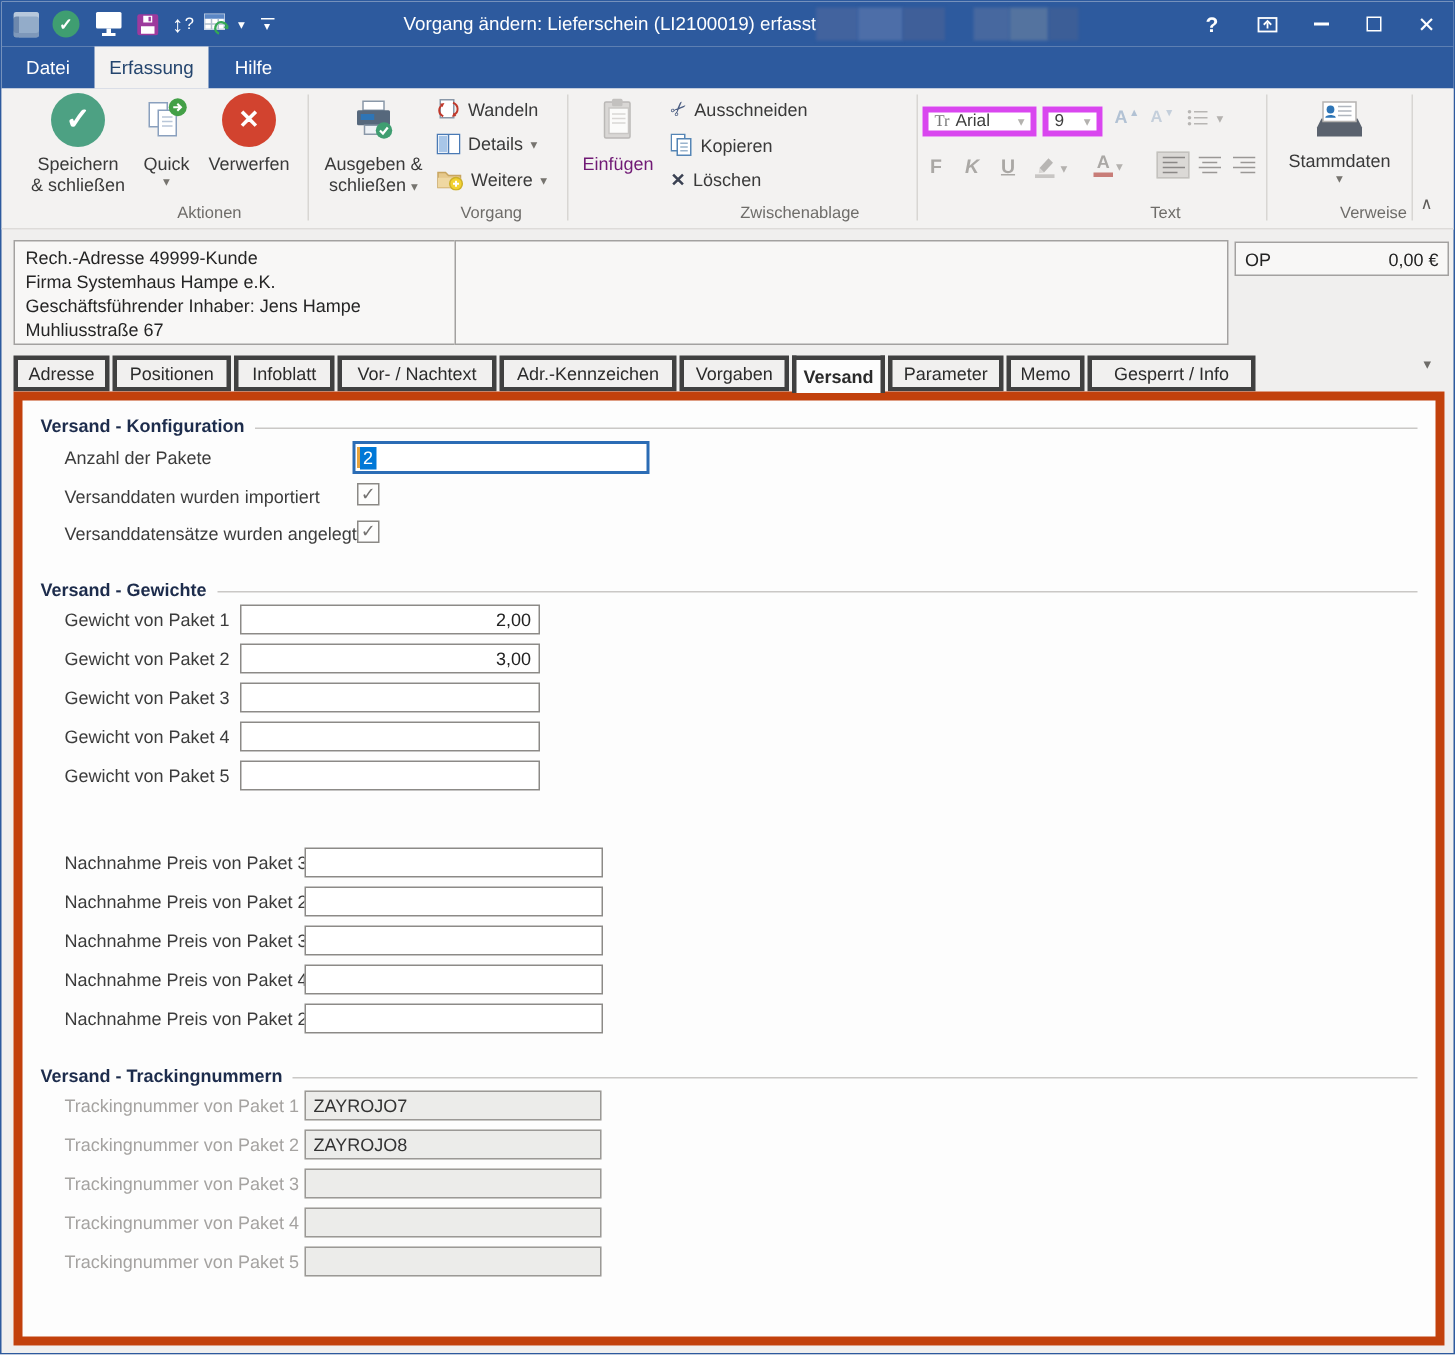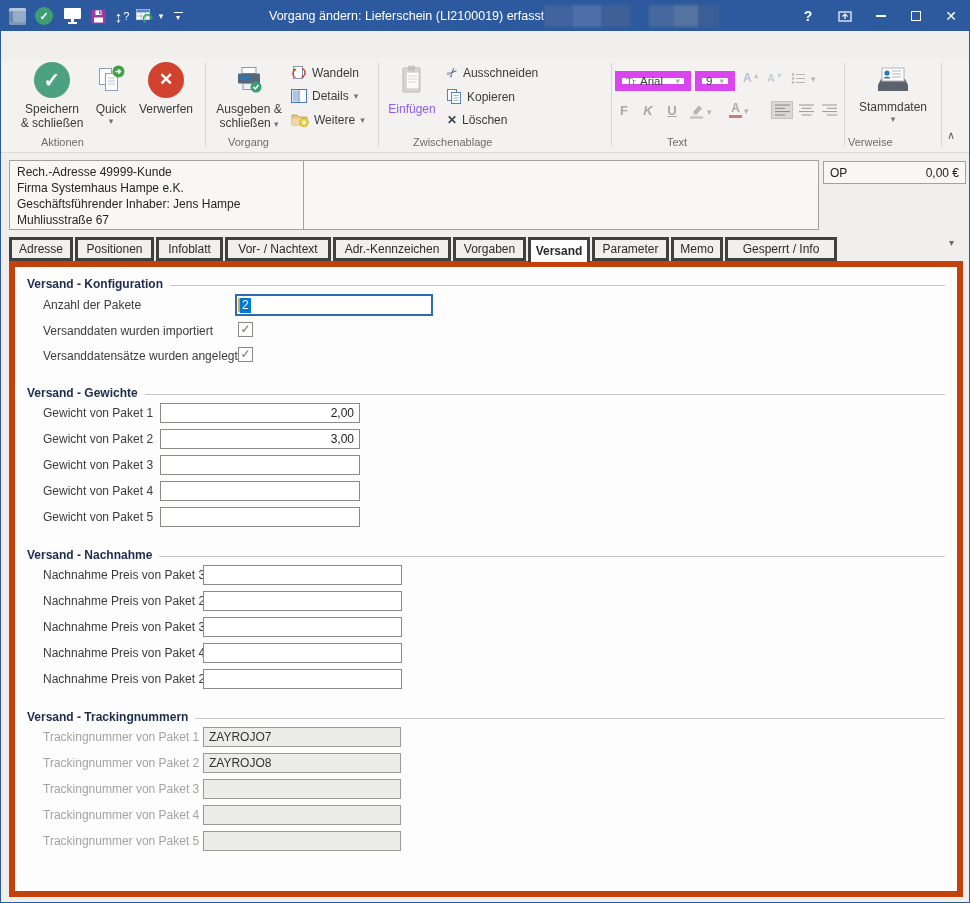--- a/index.html
+++ b/index.html
@@ -17,29 +17,29 @@
 .minbar{width:10px;height:2px;background:#fff}
 
 
 #menubar{position:absolute;left:0;top:30px;width:970px;height:28px;background:#2d5a9e}
 .menutab{position:absolute;top:0;height:28px;line-height:28px;text-align:center;font-size:12.5px;color:#fff;cursor:default}
 .menutab.active{background:#f3f2f1;color:#24456e}
 
 
 #ribbon{position:absolute;left:0;top:58px;width:970px;height:94px;background:#f3f2f1;border-bottom:1px solid #dddbd9}
 .rsep{position:absolute;top:4px;width:1px;height:84px;background:#d8d6d3}
-.rlabel{position:absolute;top:77px;font-size:11px;color:#6e6c69;text-align:left;white-space:nowrap}
+.rlabel{position:absolute;top:77px;font-size:11px;color:#6e6c69;text-align:right;white-space:nowrap}
 .rbig{position:absolute;top:3px;text-align:center;font-size:12px;color:#3a3a3a;line-height:14px}
-.rbig.dis{color:#8b5cf6}
+.rbig.dis{color:#701a75}
 .circle36{width:36px;height:36px;border-radius:50%;margin:0 auto 4px;display:flex;align-items:center;justify-content:center;color:#fff;font-weight:bold}
 .rrow{position:absolute;display:flex;align-items:center;gap:5px;font-size:12px;color:#3a3a3a;white-space:nowrap}
 .rrow.dis{color:#aeacaa}
 .dd{font-size:9px;color:#76746f;line-height:10px}
 .dd.lite{color:#b4b2af}
-.fontbox{position:absolute;height:20px;background:#fff;border:7px solid #d946ef;display:flex;align-items:center;font-size:11.5px;color:#3d3d3d;padding:0 4px;gap:4px}
+.fontbox{position:absolute;height:20px;background:#fff;border:4px solid #d946ef;display:flex;align-items:center;font-size:11.5px;color:#3d3d3d;padding:0 4px;gap:4px}
 .fontbox .dd{margin-left:auto}
 .fmt{position:absolute;font-size:13px;font-weight:bold;color:#aaa8a5;width:18px;text-align:center}
 .alignbtn{position:absolute;width:22px;height:18px;display:flex;align-items:center;justify-content:center}
 .alignbtn.on{background:#dbd9d6;border:1px solid #c3c1be}
 .collapse{position:absolute;color:#5f5d5a;font-size:11px}
 
 
 .panelbox{position:absolute;background:#f8f7f6;border:1px solid #a3a1a0}
 #addr{left:8px;top:159px;width:320px;height:70px;padding:3px 20px 3px 7px;font-size:12px;line-height:16px;color:#252525}
 #addr-scroll{position:absolute;right:1px;top:1px;bottom:1px;width:15px;background:#f0efee;display:flex;flex-direction:column;align-items:center;justify-content:space-between;padding:2px 0;font-size:8px;color:#6e6c69}
@@ -140,20 +140,25 @@
     </div>
     <div class="winbtn" style="left:866px">
         <div class="minbar"></div>
       </div>
     <div class="winbtn" style="left:901px">
         <div class="maxbox"></div>
       </div>
     <div class="winbtn" style="left:936px;font-size:14px">✕</div>
   </div>
 
+  <div id="menubar">
+    <div class="menutab" style="left:8px;width:46px">Datei</div>
+    <div class="menutab active" style="left:62px;width:76px">Erfassung</div>
+    <div class="menutab" style="left:146px;width:44px">Hilfe</div>
+  </div>
 
   <div id="ribbon">
 
     <div class="rbig" style="left:8px;width:86px">
       <div class="circle36" style="background:#4da183;font-size:20px">✓</div>
       <div>Speichern</div>
       <div>&amp; schließen</div>
     </div>
     <div class="rbig" style="left:90px;width:40px">
       <div style="height:36px;margin-bottom:4px;display:flex;align-items:center;justify-content:center">
@@ -411,24 +416,20 @@
     <input class="fld num" style="left: 145px; top: 136px; width: 200px;" value="2,00">
     <div class="lbl" style="left:28px;top:165px">Gewicht von Paket 2</div>
     <input class="fld num" style="left: 145px; top: 162px; width: 200px;" value="3,00">
     <div class="lbl" style="left:28px;top:191px">Gewicht von Paket 3</div>
     <input class="fld num" style="left: 145px; top: 188px; width: 200px;" value="">
     <div class="lbl" style="left:28px;top:217px">Gewicht von Paket 4</div>
     <input class="fld num" style="left: 145px; top: 214px; width: 200px;" value="">
     <div class="lbl" style="left:28px;top:243px">Gewicht von Paket 5</div>
     <input class="fld num" style="left: 145px; top: 240px; width: 200px;" value="">
 
-    <div class="sec" style="top:281px">
-      <b>Versand - Nachnahme</b>
-        <div class="rule"></div>
-    </div>
     <div class="lbl" style="left:28px;top:301px">Nachnahme Preis von Paket 3</div>
     <input class="fld" style="left: 188px; top: 298px; width: 199px;" value="">
     <div class="lbl" style="left:28px;top:327px">Nachnahme Preis von Paket 2</div>
     <input class="fld" style="left: 188px; top: 324px; width: 199px;" value="">
     <div class="lbl" style="left:28px;top:353px">Nachnahme Preis von Paket 3</div>
     <input class="fld" style="left: 188px; top: 350px; width: 199px;" value="">
     <div class="lbl" style="left:28px;top:379px">Nachnahme Preis von Paket 4</div>
     <input class="fld" style="left: 188px; top: 376px; width: 199px;" value="">
     <div class="lbl" style="left:28px;top:405px">Nachnahme Preis von Paket 2</div>
     <input class="fld" style="left: 188px; top: 402px; width: 199px;" value="">

